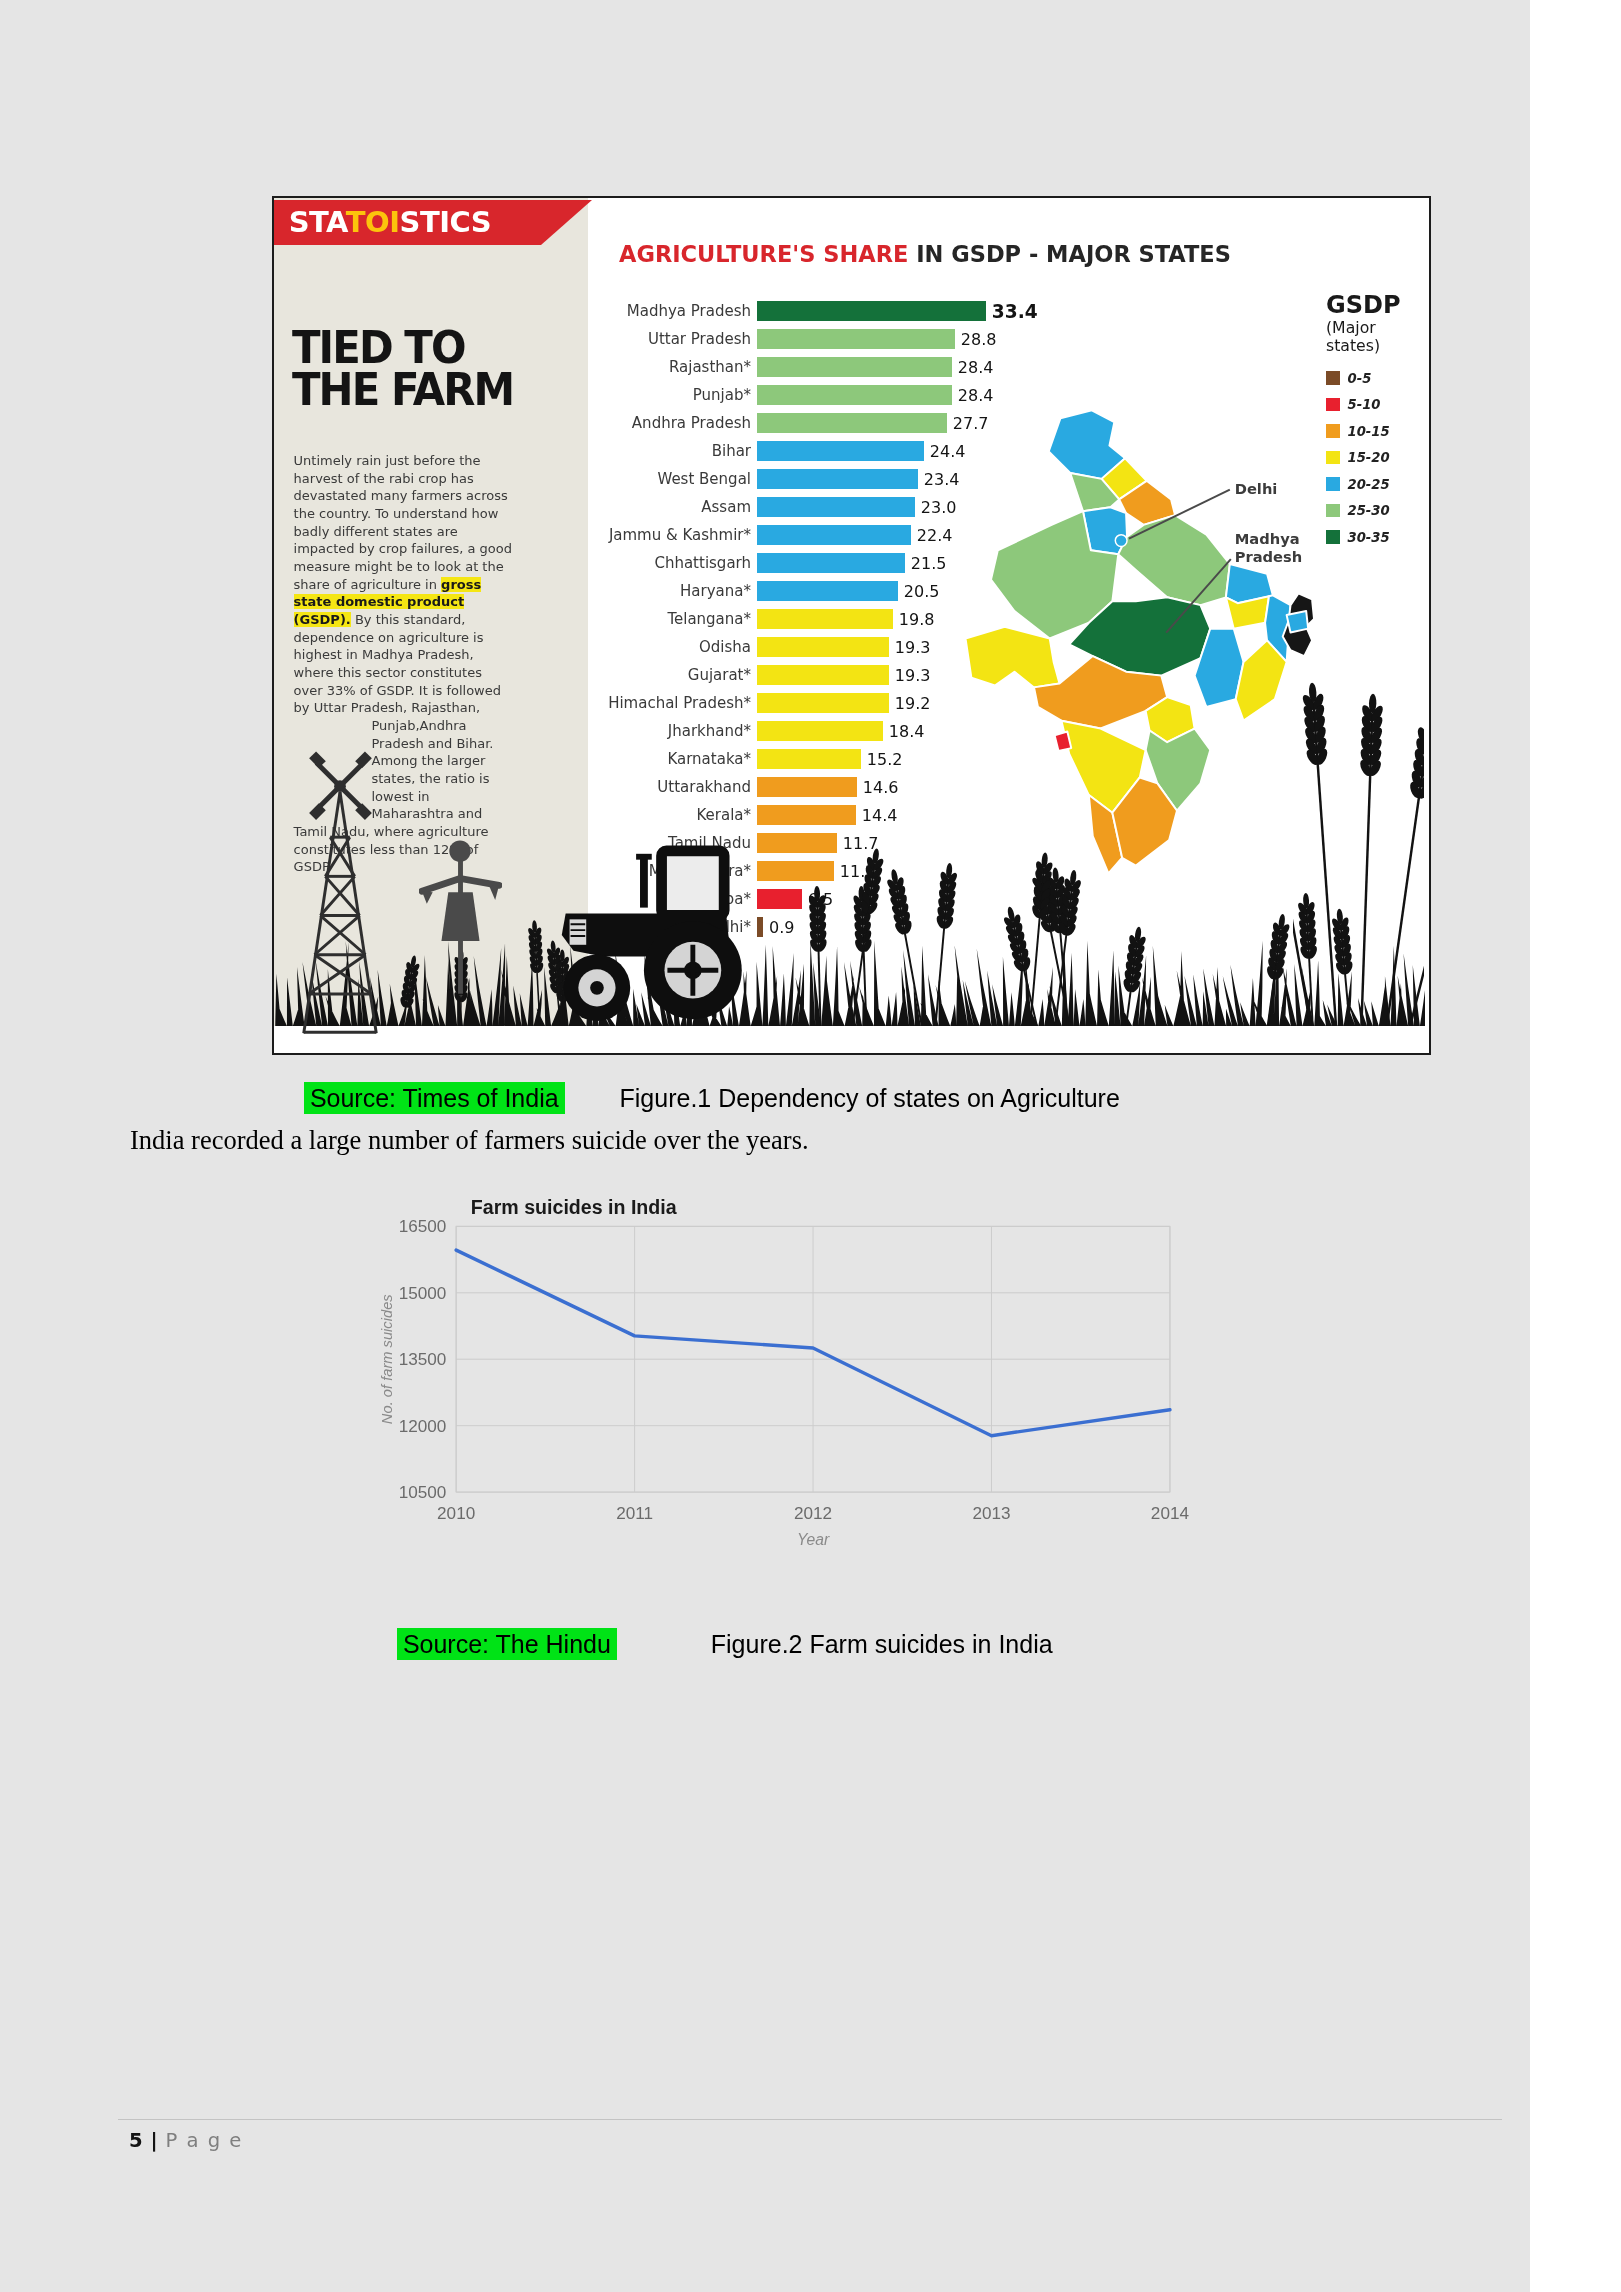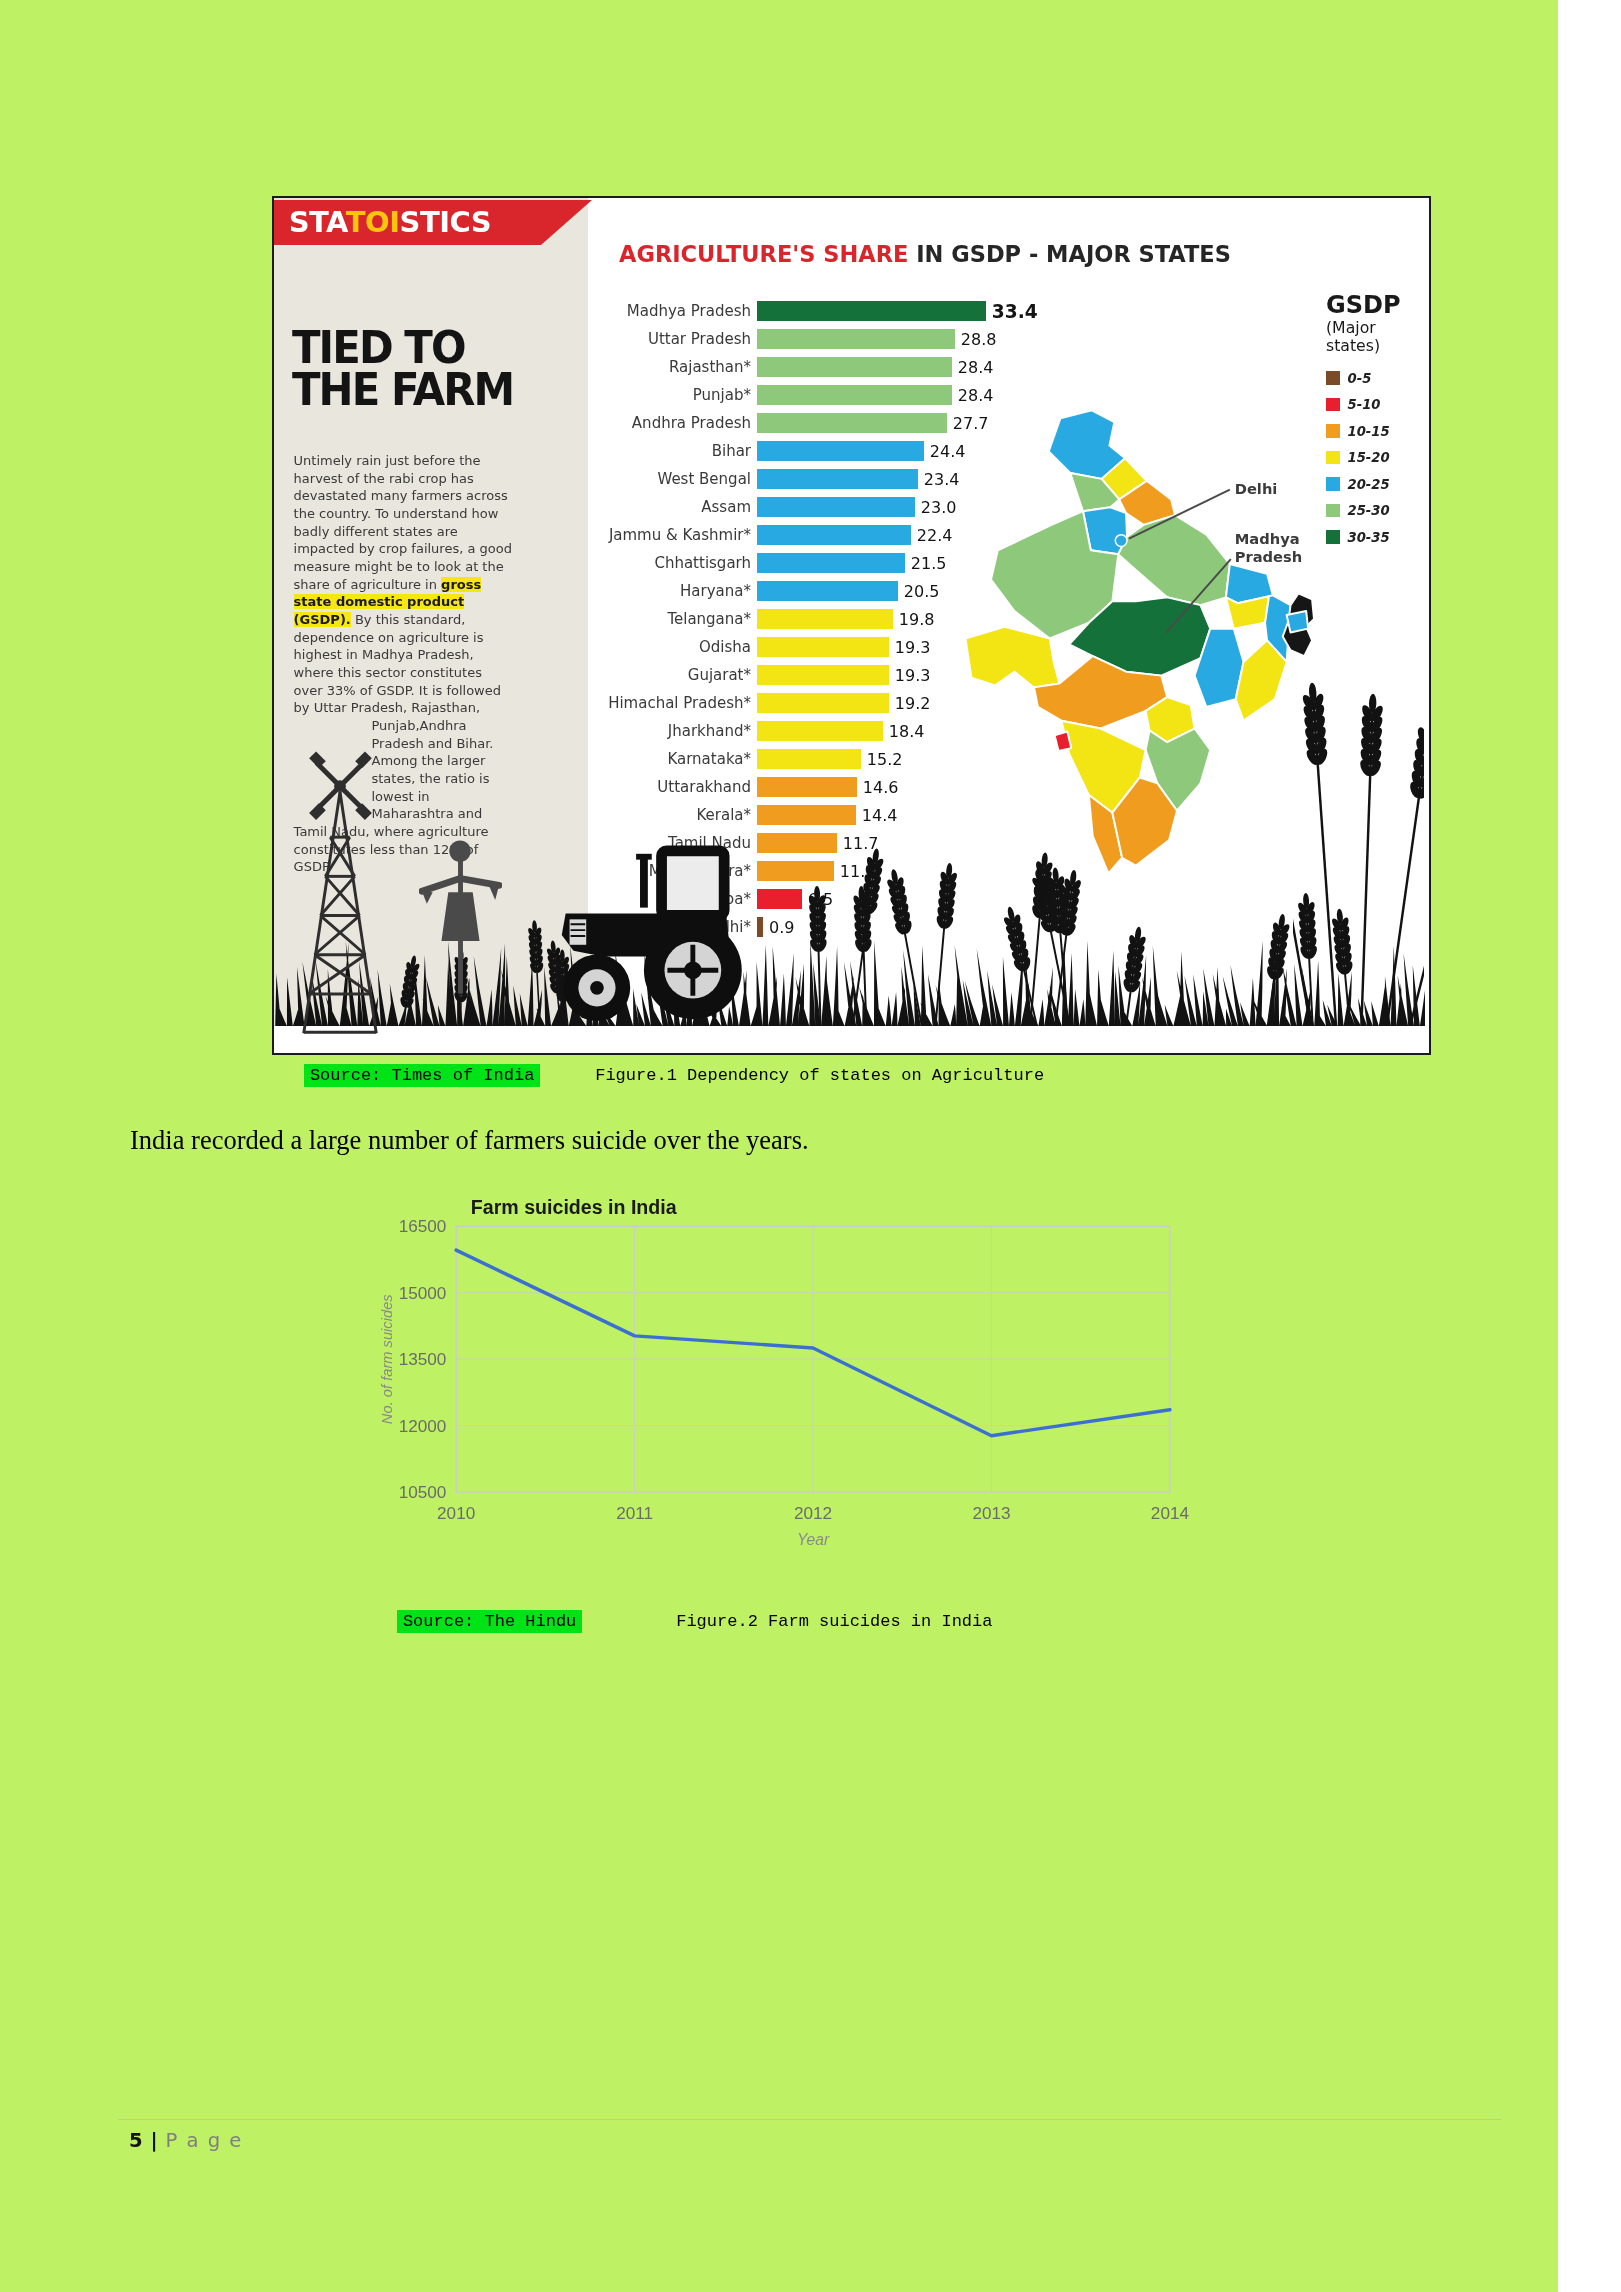--- a/index.html
+++ b/index.html
@@ -1,16 +1,16 @@
 <!DOCTYPE html>
 <html><head>
 <meta charset="utf-8">
 <style>
   html,body{margin:0;padding:0;background:#fff;}
-  .page{position:relative;width:1530px;height:2293px;background:#bef264;overflow:hidden;font-family:"DejaVu Sans",sans-serif;padding-left:28px;}
+  .page{position:relative;width:1530px;height:2293px;background:#e5e5e5;overflow:hidden;font-family:"DejaVu Sans",sans-serif;}
 
   
   .infobox{position:absolute;left:272px;top:196px;width:1155px;height:855px;border:2px solid #1c1c1c;background:#ffffff;}
   .panel{position:absolute;left:0;top:0;width:314px;height:828px;background:#e8e6dd;}
   .banner{position:absolute;left:0;top:2px;width:318px;height:45px;background:#d8262c;clip-path:polygon(0 0,100% 0,calc(100% - 51px) 100%,0 100%);}
   .banner-text{font-size:29px;font-weight:bold;color:#ffffff;line-height:45px;padding-left:14.7px;letter-spacing:-0.5px;}
   .banner-text .toi{color:#fcc40c;}
   .headline{position:absolute;left:17.6px;top:129px;font-size:44px;line-height:.96;font-weight:bold;color:#141414;letter-spacing:-2px;transform:scaleX(.95);transform-origin:left top;}
   .intro{position:absolute;left:19.6px;top:241px;width:220px;font-size:13px;line-height:1.36;color:#3a3a3a;font-weight:normal;}
   .intro .hl{background:#f5e614;font-weight:bold;color:#191919;}
@@ -39,21 +39,21 @@
   .lg-item{display:flex;align-items:center;height:26.5px;}
   .sw{width:13.7px;height:13.7px;margin-right:7.8px;flex:none;}
   .lg-label{font-size:13.2px;font-weight:bold;color:#222;font-style:italic;}
 
   
   .art{position:absolute;}
   .credit{position:absolute;left:0;bottom:0;width:100%;height:22.5px;background:#fbfaf6;border-top:1px solid #2a2a2a;font-size:11.6px;color:#222;line-height:21.6px;padding-left:7.8px;box-sizing:border-box;white-space:nowrap;}
   .credit b{font-weight:bold;}
 
   
-  .cap{position:absolute;font-family:Liberation Mono, monospace;font-size:17px;color:#000;white-space:nowrap;}
+  .cap{position:absolute;font-family:Liberation Sans, sans-serif;font-size:25px;color:#000;white-space:nowrap;margin-top:18px;}
   .green{background:#00e316;padding:2px 5.9px;}
   .figcap{margin-left:55px;}
   .bodytext{position:absolute;left:130px;top:1125px;font-family:"Liberation Serif",serif;font-size:26.5px;color:#000;}
 
   
   .gchart{position:absolute;left:314px;top:1188px;}
   .gchart text{font-family:"Liberation Sans","DejaVu Sans",sans-serif;}
 
   
   .hrule{position:absolute;left:118px;top:2119px;width:1384px;height:1px;background:#c3c3c3;}

